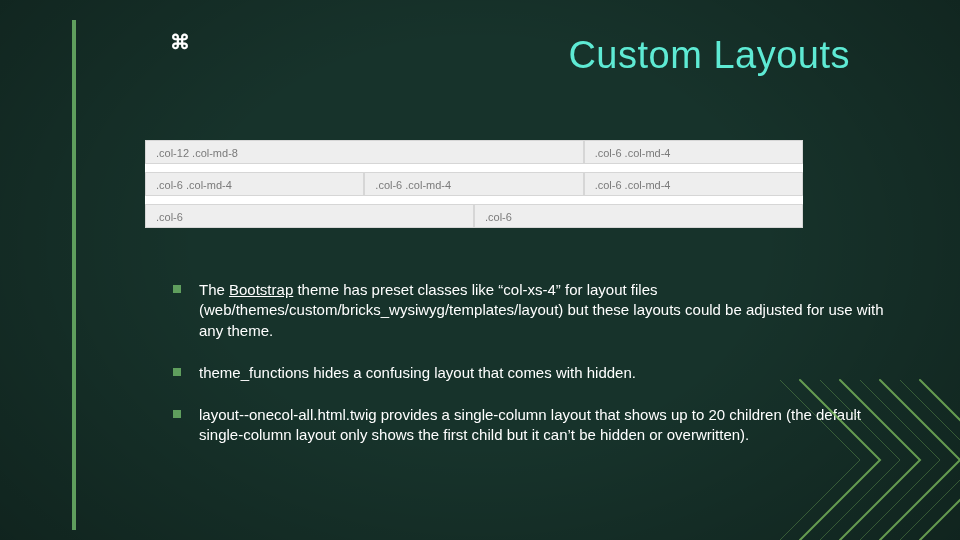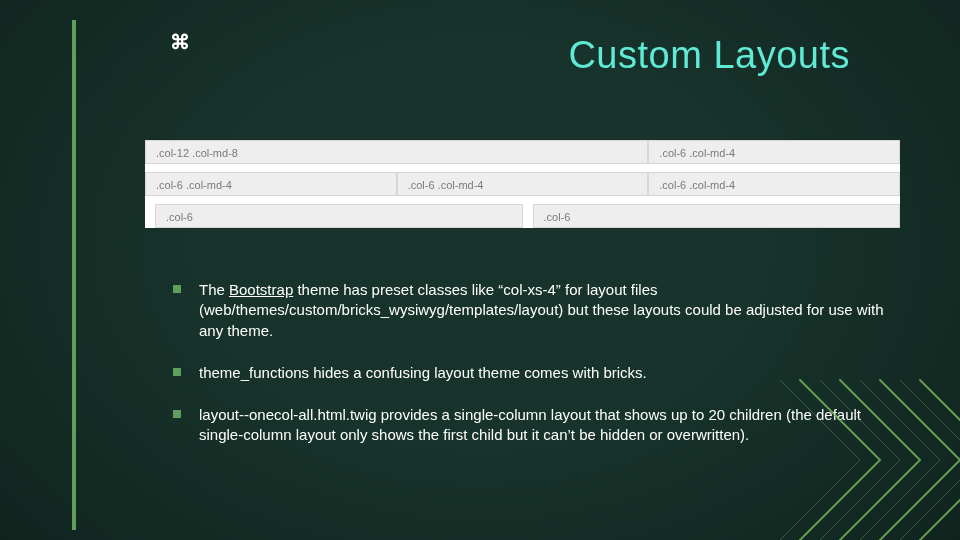--- a/index.html
+++ b/index.html
@@ -59,21 +59,21 @@
     color: #ffffff;
     font-size: 20px;
     font-weight: 600;
     font-family: Arial, sans-serif;
   }
   
   .grid-shot {
     position: absolute;
     top: 140px;
     left: 145px;
-    width: 755px;
+    width: 658px;
     background: #ffffff;
   }
   .gs-row {
     display: flex;
     width: 100%;
     box-sizing: border-box;
   }
   .gs-gap {
     height: 8px;
     background: #ffffff;
@@ -83,21 +83,21 @@
     height: 24px;
     line-height: 24px;
     font-size: 11px;
     color: #7a7a7a;
     padding-left: 10px;
     background: #eeeeee;
     border: 1px solid #d6d6d6;
   }
   .w-2-3 { width: 66.666%; }
   .w-1-3 { width: 33.333%; }
-  .w-1-2 { width: 50%; margin-left: 10px; }
+  .w-1-2 { width: 50%; }
   
   .body {
     position: absolute;
     top: 280px;
     left: 173px;
     right: 75px;
     color: #ffffff;
   }
   .body ul {
     list-style: none;
@@ -153,21 +153,21 @@
       <div class="gs-cell w-1-2">.col-6</div>
     </div>
   </div>
 
   <div class="body">
     <ul>
       <li>
         <span>The </span><span class="link">Bootstrap</span><span> theme has preset classes like “col-xs-4” for layout files (web/themes/custom/bricks_wysiwyg/templates/layout) but these layouts could be adjusted for use with any theme.</span>
       </li>
       <li>
-        <span>theme_functions hides a confusing layout theme comes with bricks.</span>
+        <span>theme_functions hides a confusing layout that comes with hidden.</span>
       </li>
       <li>
         <span>layout--onecol-all.html.twig provides a single-column layout that shows up to 20 children (the default single-column layout only shows the first child but it can’t be hidden or overwritten).</span>
       </li>
     </ul>
   </div>
 
   <div class="corner">
     <svg width="190" height="190" viewBox="0 0 190 190">
       <g stroke="#7fbf5f" stroke-width="2" fill="none" stroke-linecap="round" opacity="0.9">

